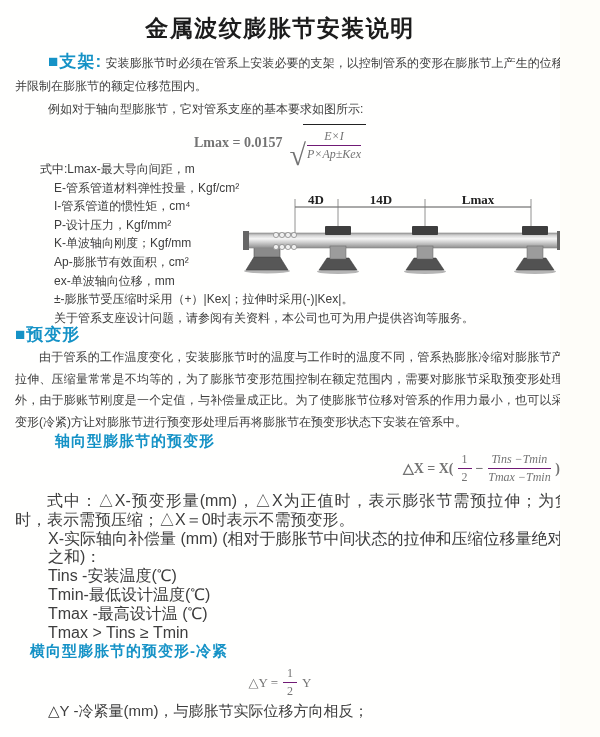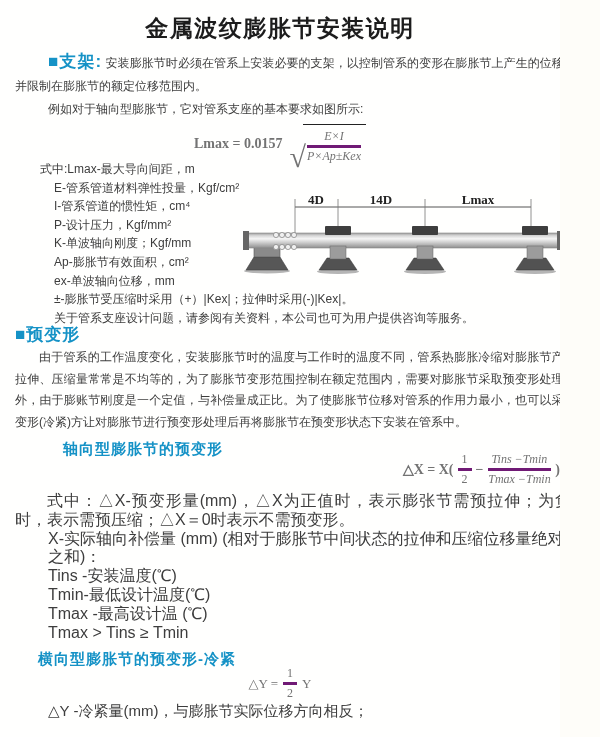--- a/index.html
+++ b/index.html
@@ -19,40 +19,40 @@
   .formula{font-family:"Liberation Serif",serif;color:#737373;}
   .formula1{position:absolute;top:124px;left:0;width:100%;
             display:flex;justify-content:center;align-items:center;gap:7px;}
   .f-lhs{font-weight:bold;font-size:14px;}
   .sqrt-wrap{display:inline-flex;align-items:flex-end;}
   .radical{font-size:30px;line-height:0.8;font-weight:normal;margin-right:-3px;
            transform:translateY(5px);}
   .sqrt-content{border-top:1.6px solid #222;padding:1px 5px 0 4px;}
   .frac{display:inline-flex;flex-direction:column;text-align:center;
         font-style:italic;font-size:12px;line-height:1.25;}
-  .frac .num{border-bottom:3px solid #701a75;padding:0 4px 1px;}
+  .frac .num{border-bottom:1px solid #701a75;padding:0 4px 1px;}
   .frac .den{padding-top:1px;}
   .frac.plain{font-style:normal;}
 
   .def-list{position:absolute;left:40px;top:160px;width:545px;
             font-size:12px;line-height:18.6px;white-space:nowrap;}
   .def-item{margin-left:14px;}
   .def-item.first{margin-left:0;}
 
   .diagram{position:absolute;left:238px;top:190px;width:356px;height:95px;}
   .dim-label{font-family:"Liberation Serif",serif;font-weight:bold;font-size:13px;fill:#222;}
 
   .sec-preform{position:absolute;left:15px;top:325px;width:573px;}
   .block-heading{font-size:17px;font-weight:bold;color:#1592c6;letter-spacing:1px;
                  margin:0;line-height:20px;}
   .preform-text{margin:2px 0 0;font-size:12px;line-height:21.5px;
                 text-align:justify;text-indent:2em;}
 
   .sub-heading{position:absolute;font-size:15px;font-weight:bold;color:#1592c6;
-               letter-spacing:1px;margin:8px;}
+               letter-spacing:1px;margin:0;}
   .h-axial{left:55px;top:432px;}
   .h-lateral{left:30px;top:642px;}
 
   .formula2{position:absolute;top:452px;left:0;width:100%;
             display:flex;justify-content:flex-end;align-items:center;gap:4px;font-size:13px;}
   .formula2 .f-op{font-weight:bold;font-size:14px;}
   .formula3{position:absolute;top:666px;left:0;width:100%;
             display:flex;justify-content:center;align-items:center;gap:5px;font-size:13px;}
 
   .axial-notes{position:absolute;left:15px;top:492px;width:573px;

